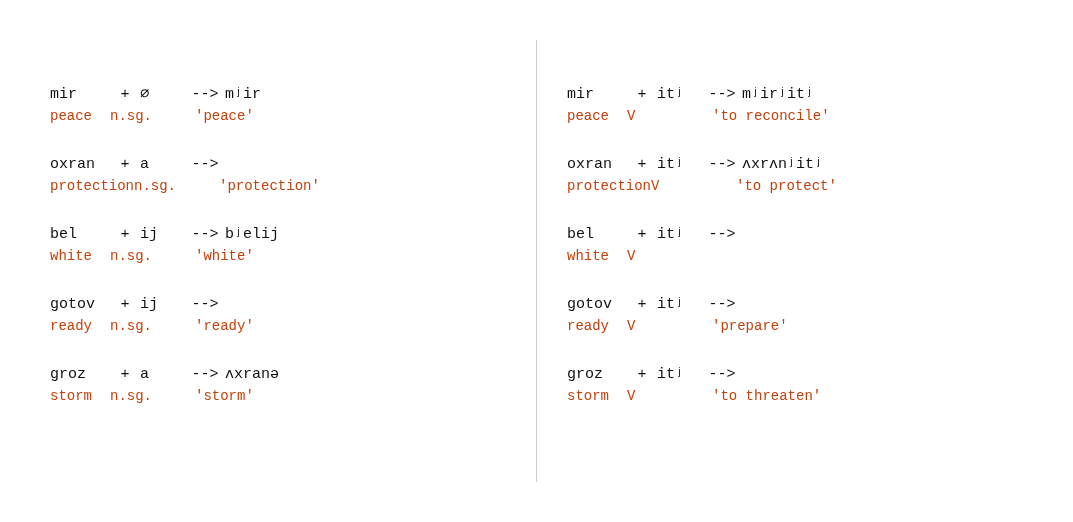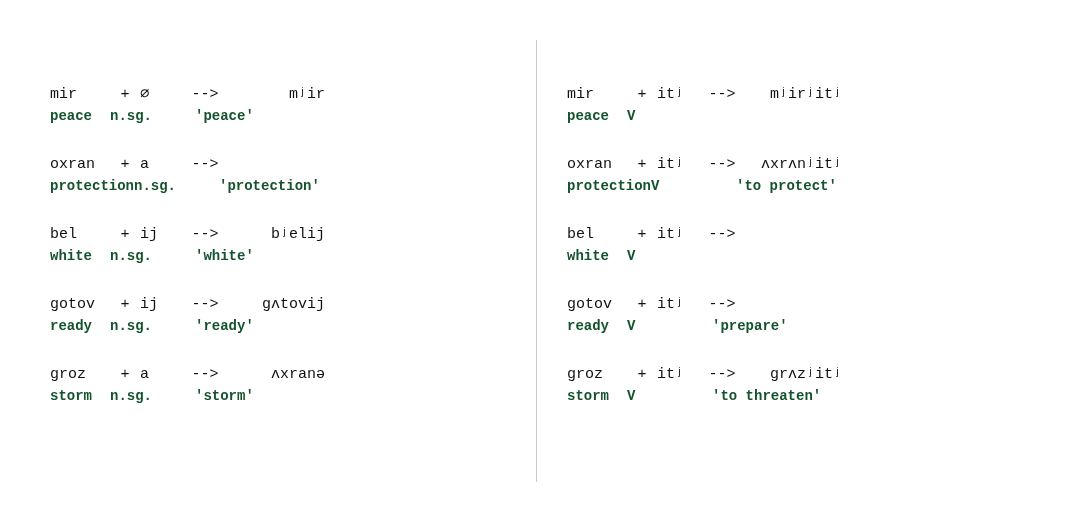--- a/index.html
+++ b/index.html
@@ -63,22 +63,21 @@
     }
 
     .gloss-row {
       display: flex;
       flex-direction: row;
       align-items: baseline;
       gap: 0;
       white-space: nowrap;
       font-size: 14px;
       line-height: 1.4;
-      color: #14532d;
-      font-weight: bold;
+      color: #c2410c;
     }
 
     .token {
       display: inline-block;
       min-width: 60px;
     }
 
     .token-sm {
       display: inline-block;
       min-width: 45px;
@@ -92,21 +91,20 @@
 
     .token-arrow {
       display: inline-block;
       min-width: 40px;
       text-align: center;
     }
 
     .token-result {
       display: inline-block;
       min-width: 100px;
-      text-align: right;
     }
 
     .token-gloss {
       display: inline-block;
       min-width: 60px;
     }
 
     .token-gloss-sm {
       display: inline-block;
       min-width: 45px;
@@ -162,21 +160,20 @@
           <span class="token-gloss-sm">n.sg.</span>
           <span class="token-meaning" style="margin-left: 40px;">'white'</span>
         </div>
       </div>
       <div class="entry">
         <div class="formula-row">
           <span class="token">gotov</span>
           <span class="token-op">+</span>
           <span class="token-sm">ij</span>
           <span class="token-arrow">--&gt;</span>
-          <span class="token-result">gʌtovij</span>
         </div>
         <div class="gloss-row">
           <span class="token-gloss">ready</span>
           <span class="token-gloss-sm">n.sg.</span>
           <span class="token-meaning" style="margin-left: 40px;">'ready'</span>
         </div>
       </div>
       <div class="entry">
         <div class="formula-row">
           <span class="token">groz</span>
@@ -198,20 +195,21 @@
         <div class="formula-row">
           <span class="token">mir</span>
           <span class="token-op">+</span>
           <span class="token-sm">itʲ</span>
           <span class="token-arrow">--&gt;</span>
           <span class="token-result">mʲirʲitʲ</span>
         </div>
         <div class="gloss-row">
           <span class="token-gloss">peace</span>
           <span class="token-gloss-sm">V</span>
+          <span class="token-meaning" style="margin-left: 40px;">'to reconcile'</span>
         </div>
       </div>
       <div class="entry">
         <div class="formula-row">
           <span class="token">oxran</span>
           <span class="token-op">+</span>
           <span class="token-sm">itʲ</span>
           <span class="token-arrow">--&gt;</span>
           <span class="token-result">ʌxrʌnʲitʲ</span>
         </div>
@@ -245,21 +243,20 @@
           <span class="token-gloss-sm">V</span>
           <span class="token-meaning" style="margin-left: 40px;">'prepare'</span>
         </div>
       </div>
       <div class="entry">
         <div class="formula-row">
           <span class="token">groz</span>
           <span class="token-op">+</span>
           <span class="token-sm">itʲ</span>
           <span class="token-arrow">--&gt;</span>
-          <span class="token-result">grʌzʲitʲ</span>
         </div>
         <div class="gloss-row">
           <span class="token-gloss">storm</span>
           <span class="token-gloss-sm">V</span>
           <span class="token-meaning" style="margin-left: 40px;">'to threaten'</span>
         </div>
       </div>
     </div>
 </div>
 

